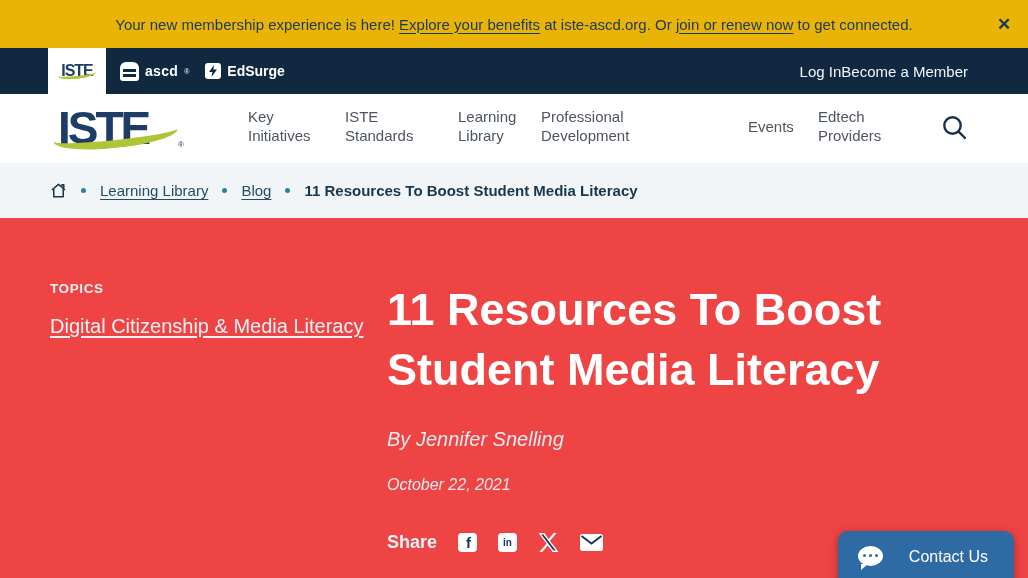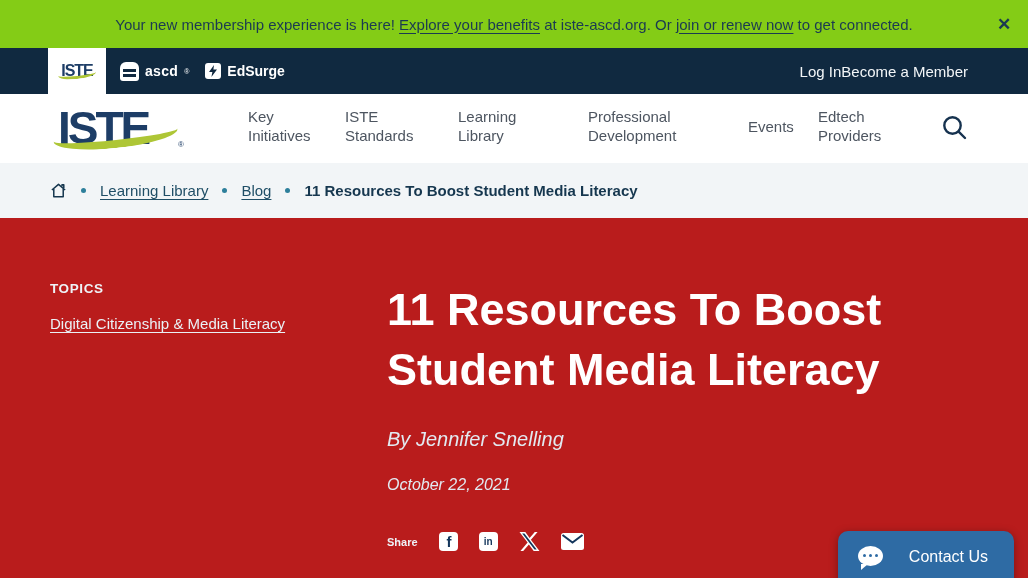--- a/index.html
+++ b/index.html
@@ -1,20 +1,20 @@
 <!DOCTYPE html>
 <html><head>
 <meta charset="utf-8">
 <style>
   * { margin:0; padding:0; box-sizing:border-box; }
   html,body { width:1028px; height:578px; font-family:"Liberation Sans", sans-serif; }
   .page { position:relative; width:1028px; height:578px; overflow:hidden; background:#14365c; }
 
   
-  .banner { position:absolute; top:0; left:0; width:1028px; height:48px; background:#84cc16;
+  .banner { position:absolute; top:0; left:0; width:1028px; height:48px; background:#eab308;
             display:flex; align-items:center; justify-content:center; color:#1b3a52; font-size:15px; }
   .banner a { color:#1b3a52; text-decoration:underline; text-underline-offset:3px; cursor:pointer; }
   .banner .close { position:absolute; right:12px; top:12px; width:24px; height:24px; font-size:17px;
                    font-weight:bold; display:flex; align-items:center; justify-content:center; cursor:pointer; }
 
   
   .utilbar { position:absolute; top:48px; left:0; width:1028px; height:46px; background:#102940;
              display:flex; align-items:center; }
   .iste-tab { width:58px; height:46px; margin-left:48px; background:#ffffff;
               display:flex; align-items:center; justify-content:center; cursor:pointer; }
@@ -42,46 +42,46 @@
   .logo-big { position:absolute; left:58px; top:8px; width:118px; height:53px; cursor:pointer; }
   .logo-big .txt { font-weight:900; font-size:46px; line-height:53px; letter-spacing:-3px; color:#1d3d66; }
   .logo-big .swoosh { position:absolute; left:-5px; right:-2px; bottom:7px; height:26px;
                       border-bottom:8px solid #aec636; border-radius:50%; transform:rotate(-6deg); }
   .logo-big .reg-big { position:absolute; right:-8px; bottom:6px; font-size:8px; color:#1d3d66; }
   .nav-item { position:absolute; top:13px; font-size:15px; line-height:19px; color:#4d5560; cursor:pointer; }
   .nav-item.single { top:23px; }
   .ni-0 { left:248px; width:74px; }
   .ni-1 { left:345px; width:82px; }
   .ni-2 { left:458px; width:76px; }
-  .ni-3 { left:588px; width:108px; }
+  .ni-3 { left:541px; width:108px; }
   .ni-4 { left:748px; }
   .ni-5 { left:818px; width:74px; }
   .search-btn { position:absolute; left:938px; top:17px; width:32px; height:32px; cursor:pointer;
                 display:flex; align-items:center; justify-content:center; }
 
   
   .crumbbar { position:absolute; top:163px; left:0; width:1028px; height:55px; background:#f2f5f7;
               display:flex; align-items:center; padding-left:50px; gap:14px; font-size:15px; }
   .crumb-link { color:#1f4e66; text-decoration:underline; text-underline-offset:3px; cursor:pointer; }
   .crumb-sep { width:5px; height:5px; border-radius:50%; background:#2d7f9b; }
   .crumb-current { color:#16374f; font-weight:bold; }
   .home-btn { cursor:pointer; display:flex; align-items:center; }
 
   
-  .hero { position:absolute; top:218px; left:0; width:1028px; height:360px; background:#b91c1c; color:#fff; }
+  .hero { position:absolute; top:218px; left:0; width:1028px; height:360px; background:#ef4444; color:#fff; }
   .topics-h { position:absolute; left:50px; top:63px; font-size:13.5px; font-weight:bold;
               letter-spacing:.6px; color:#eef2f6; }
-  .topic-link { position:absolute; left:50px; top:97px; font-size:15px; color:#eaf1f6;
+  .topic-link { position:absolute; left:50px; top:97px; font-size:20px; color:#eaf1f6;
                 text-decoration:underline; text-underline-offset:3px; cursor:pointer; }
   .art-title { position:absolute; left:387px; top:62px; width:560px; font-size:45px; line-height:60px;
                font-weight:bold; color:#ffffff; }
   .byline { position:absolute; left:387px; top:210px; font-style:italic; font-size:20px; color:#e2eaf1; }
   .pubdate { position:absolute; left:387px; top:258px; font-style:italic; font-size:16px; color:#e2eaf1; }
   .share-row { position:absolute; left:387px; top:314px; display:flex; align-items:center; gap:21px; }
-  .share-label { font-size:11px; font-weight:bold; color:#eef2f6; }
+  .share-label { font-size:18px; font-weight:bold; color:#eef2f6; }
   .share-btn { cursor:pointer; display:flex; align-items:center; justify-content:center; }
   .sq-icon { width:19px; height:19px; background:#fff; border-radius:4px; color:#14365c;
              display:flex; align-items:center; justify-content:center; font-weight:bold; }
   .fb-glyph { font-size:15px; font-weight:bold; transform:translateX(1px); }
   .in-glyph { font-size:10px; font-weight:bold; letter-spacing:0; }
 
   
   .chat-btn { position:absolute; right:14px; bottom:-10px; height:57px; background:#2e6ba4;
               border-radius:10px; display:flex; align-items:center; gap:26px; padding:0 26px 6px 20px;
               color:#fff; font-size:16px; cursor:pointer; box-shadow:0 2px 8px rgba(0,0,0,.35); }

